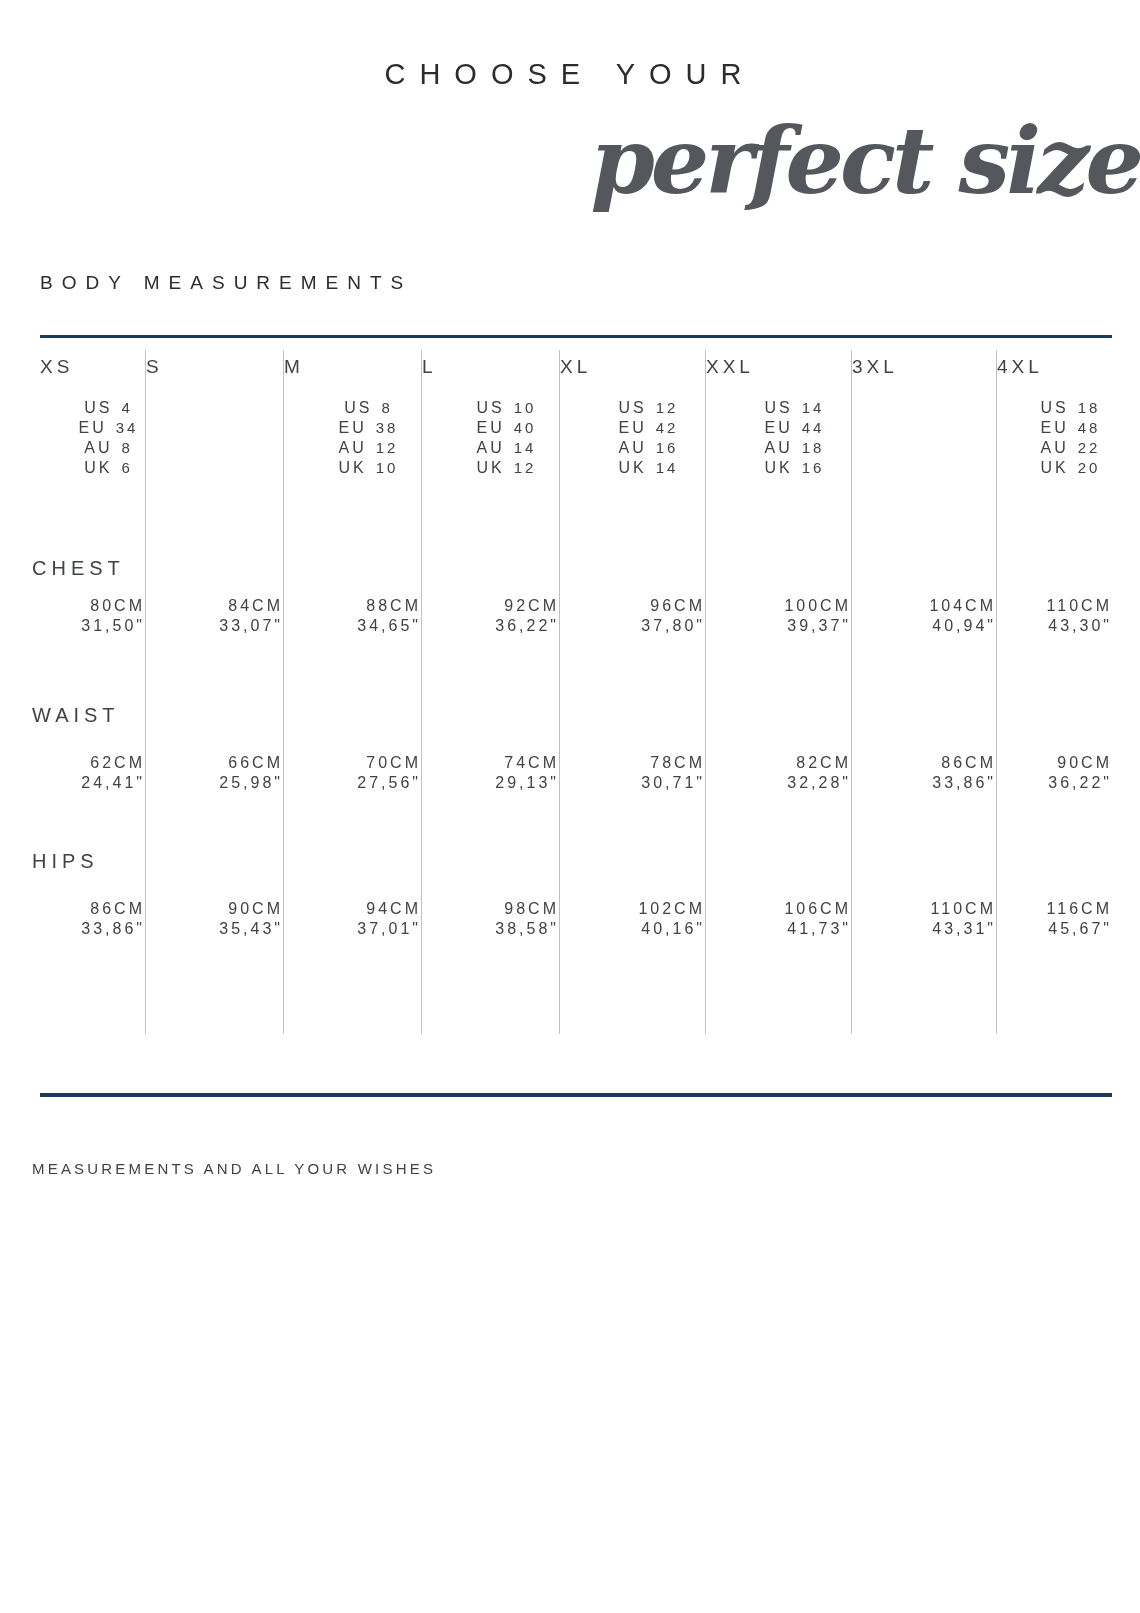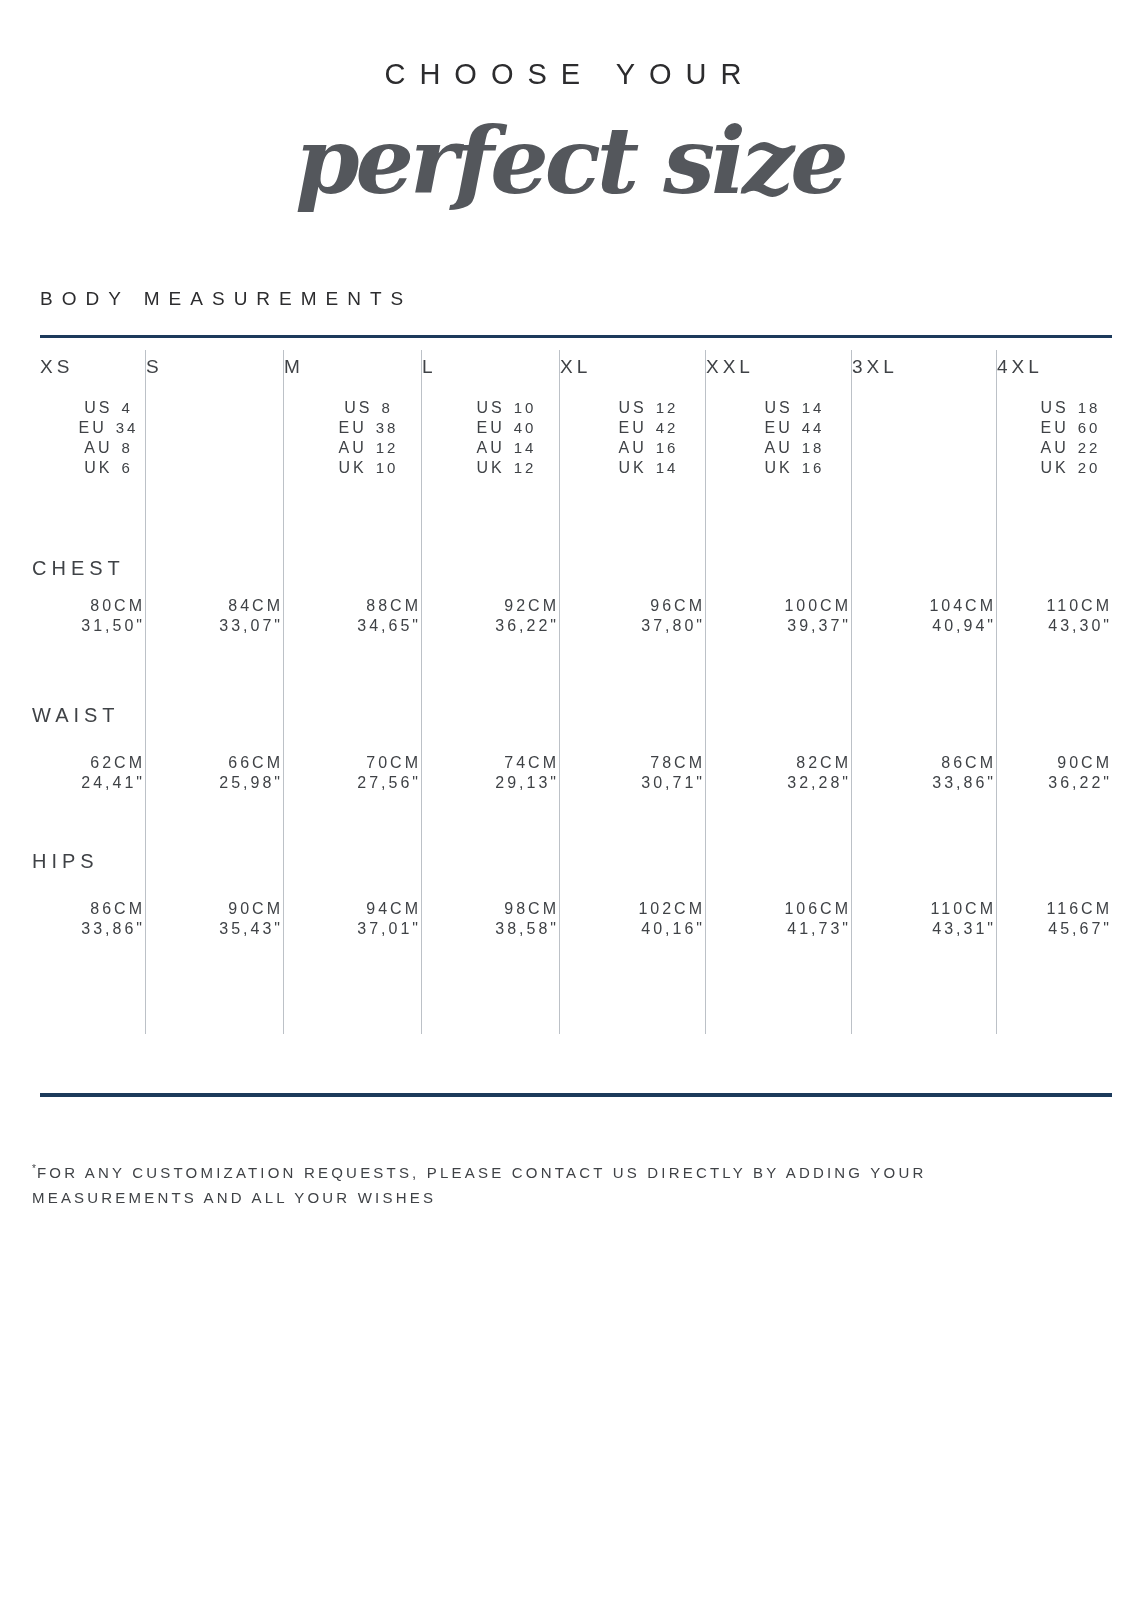--- a/index.html
+++ b/index.html
@@ -18,30 +18,30 @@
   }
   .page{position:absolute;inset:0;border-radius:30px;}
 
   .eyebrow{
     position:absolute;top:58px;left:0;width:100%;
     text-align:center;font-size:29px;letter-spacing:14px;
     color:var(--text-strong);font-weight:400;
   }
   .script-title{
     position:absolute;top:96px;left:0;width:100%;
-    text-align:center;
+    text-align:right;
     font-family:"DejaVu Serif","Liberation Serif",serif;
     font-style:italic;font-weight:bold;
     font-size:92px;letter-spacing:-4px;
     color:var(--script-gray);
     line-height:130px;
   }
 
   .section-title{
-    position:absolute;top:288px;left:40px;
+    position:absolute;top:272px;left:40px;
     font-size:19px;letter-spacing:9px;color:var(--text-strong);
   }
 
   .rule{position:absolute;left:40px;width:1072px;background:var(--rule-navy);}
   .rule-top{top:335px;height:3px;}
   .rule-bottom{top:1093px;height:4px;}
 
   .table-area{position:absolute;top:350px;left:40px;width:1072px;height:684px;}
   .size-grid{
     display:grid;height:100%;
@@ -238,21 +238,21 @@
         <div class="val val-hips">
             <div>110CM</div>
             <div>43,31"</div>
           </div>
       </div>
 
       <div class="size-col">
         <div class="size-label">4XL</div>
         <div class="conv">
           <div class="conv-line"><span>US</span><span class="conv-val">18</span></div>
-          <div class="conv-line"><span>EU</span><span class="conv-val">60</span></div>
+          <div class="conv-line"><span>EU</span><span class="conv-val">48</span></div>
           <div class="conv-line"><span>AU</span><span class="conv-val">22</span></div>
           <div class="conv-line"><span>UK</span><span class="conv-val">20</span></div>
         </div>
         <div class="val val-chest">
             <div>110CM</div>
             <div>43,30"</div>
           </div>
         <div class="val val-waist">
             <div>90CM</div>
             <div>36,22"</div>
@@ -262,17 +262,16 @@
             <div>45,67"</div>
           </div>
       </div>
 
     </div>
   </div>
 
   <div class="rule rule-bottom"></div>
 
   <div class="footnote">
-    <div><sup>*</sup><span>FOR ANY CUSTOMIZATION REQUESTS, PLEASE CONTACT US DIRECTLY BY ADDING YOUR</span></div>
     <div>MEASUREMENTS AND ALL YOUR WISHES</div>
   </div>
 
 </div>
 
 </body></html>

